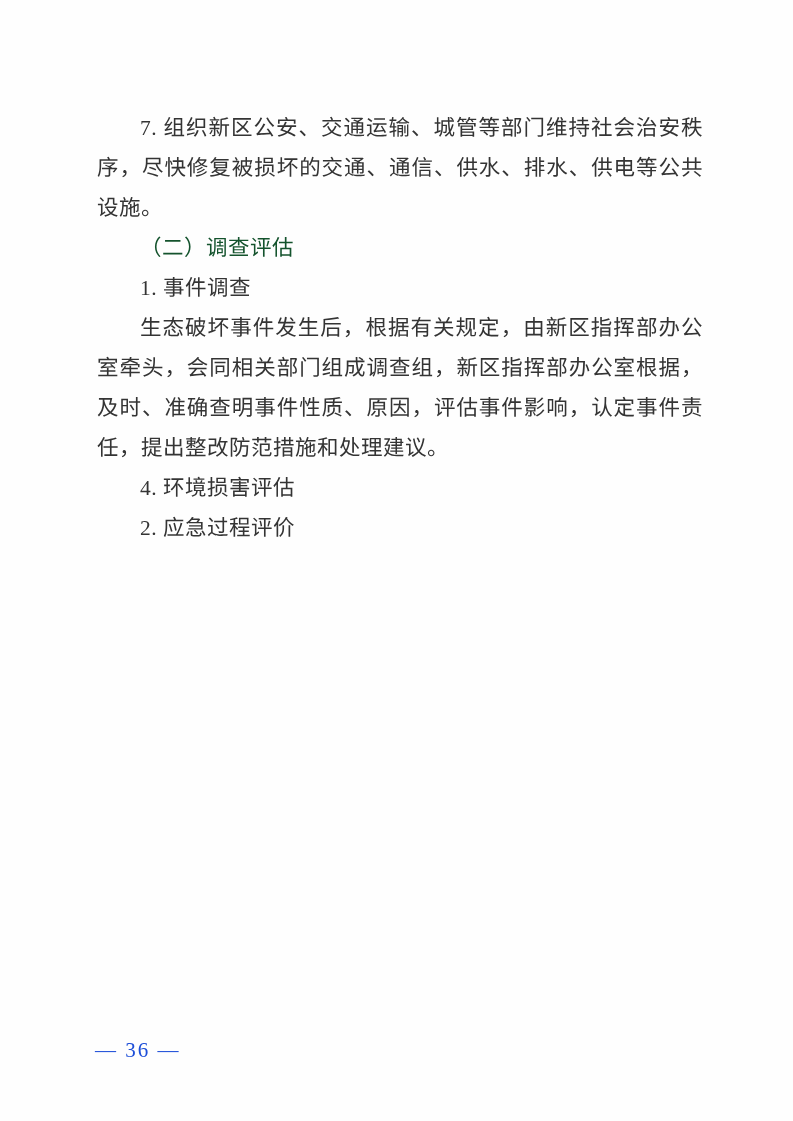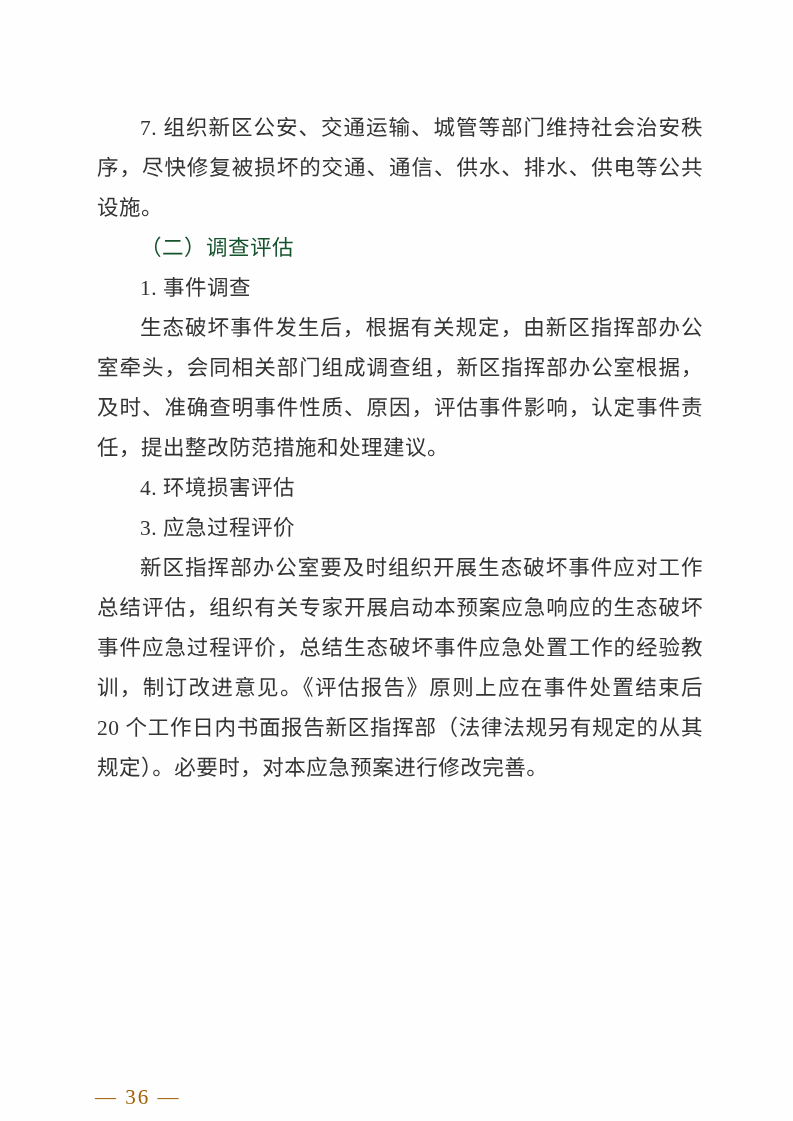--- a/index.html
+++ b/index.html
@@ -39,42 +39,40 @@
   }
   .content h2 {
     color: #14532d;
   }
   .page-footer {
     position: absolute;
     left: 95px;
     top: 1038px;
     font-size: 21px;
     letter-spacing: 2px;
-    color: #a16207;
+    color: #1d4ed8;
     text-align: left;
-    margin-top: 47px;
   }
 </style>
 </head>
 <body>
 
 <div class="page">
 
   <main class="content">
     <p>7. 组织新区公安、交通运输、城管等部门维持社会治安秩序，尽快修复被损坏的交通、通信、供水、排水、供电等公共设施。</p>
 
     <h2>（二）调查评估</h2>
 
     <h3>1. 事件调查</h3>
 
     <p>生态破坏事件发生后，根据有关规定，由新区指挥部办公室牵头，会同相关部门组成调查组，新区指挥部办公室根据，及时、准确查明事件性质、原因，评估事件影响，认定事件责任，提出整改防范措施和处理建议。</p>
 
     <h3>4. 环境损害评估</h3>
 
 
-    <h3>3. 应急过程评价</h3>
+    <h3>2. 应急过程评价</h3>
 
-    <p>新区指挥部办公室要及时组织开展生态破坏事件应对工作总结评估，组织有关专家开展启动本预案应急响应的生态破坏事件应急过程评价，总结生态破坏事件应急处置工作的经验教训，制订改进意见。《评估报告》原则上应在事件处置结束后 20 个工作日内书面报告新区指挥部（法律法规另有规定的从其规定）。必要时，对本应急预案进行修改完善。</p>
   </main>
 
   <footer class="page-footer">— 36 —</footer>
 
 </div>
 
 </body></html>

